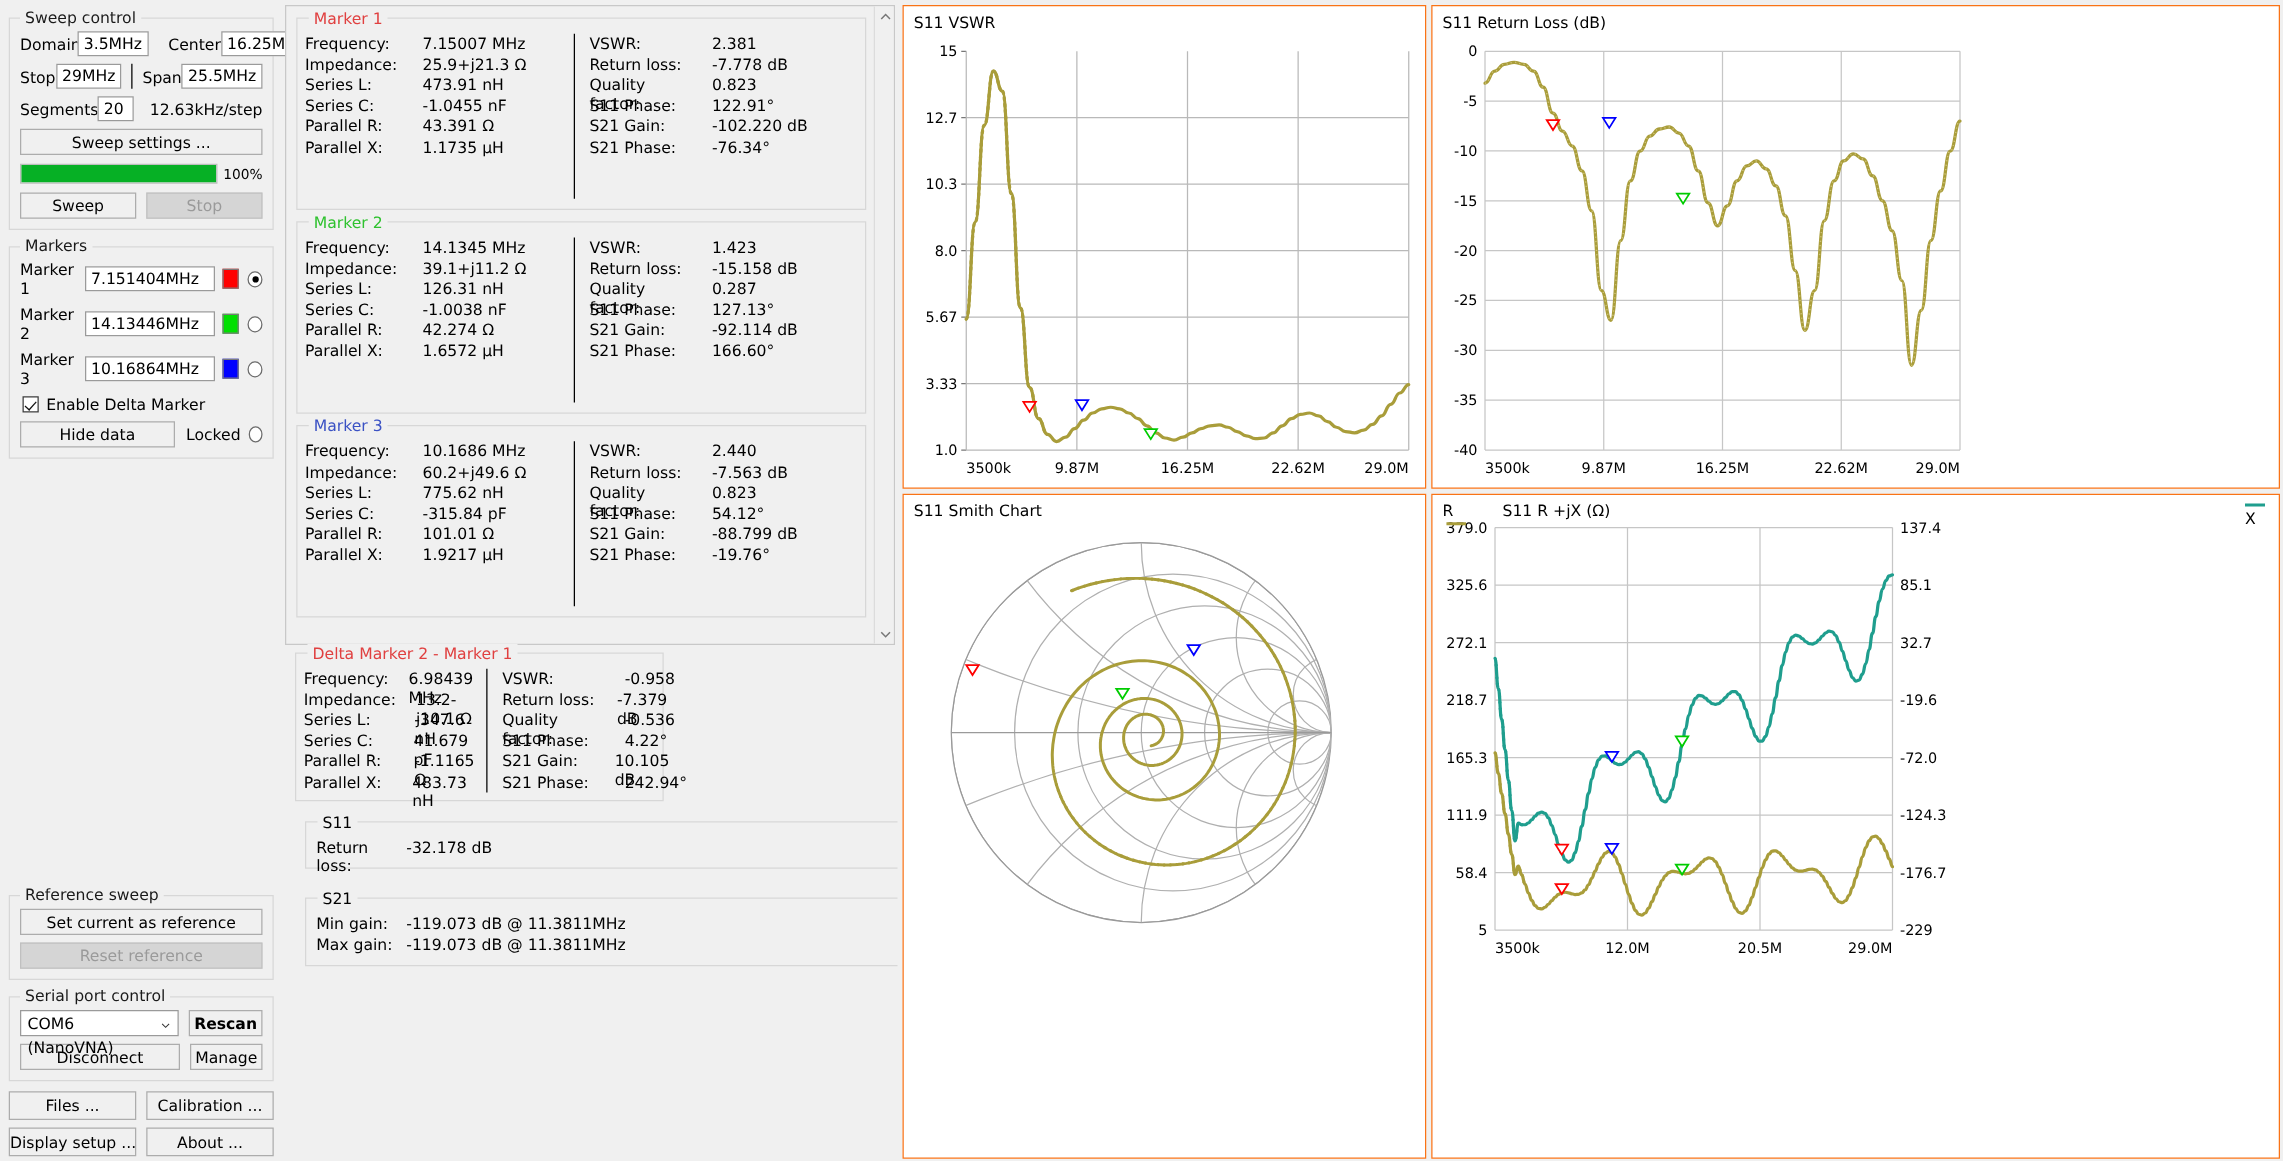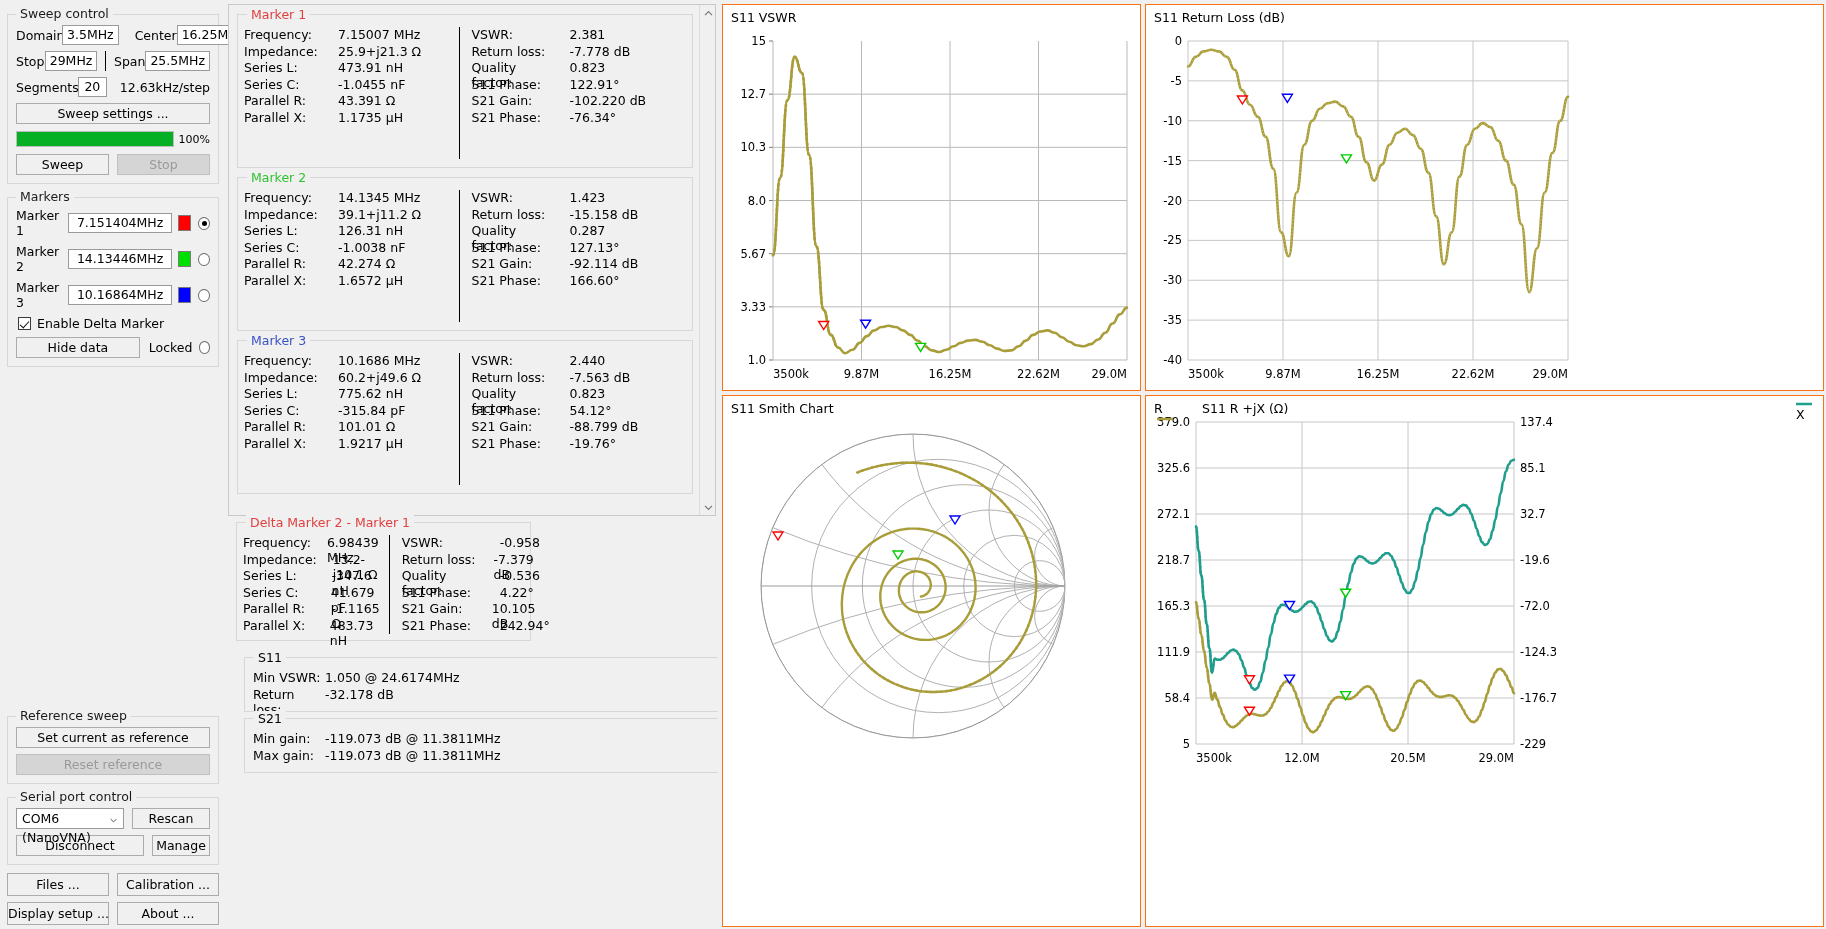--- a/index.html
+++ b/index.html
@@ -46,21 +46,21 @@
     cursor: default;
     white-space: nowrap;
     overflow: hidden;
   }
   .btn.disabled { background: #d5d5d5; color: #9a9a9a; border-color: #c0c0c0; }
   .field {
     background: #fff;
     border: 1px solid #9a9a9a;
     height: 20px;
     line-height: 18px;
-    text-align: center;
+    text-align: left;
     padding: 0 4px;
     font-size: 12.5px;
   }
   .lbl { font-size: 12.5px; color: #000; }
 
   
   .left-panel {
     width: 226px;
     height: 929px;
     padding: 6px 7px 4px 7px;
@@ -302,21 +302,21 @@
 
       <div class="group" style="margin-top:13px;">
         <span class="legend">Serial port control</span>
         <div class="row-gap">
           <div class="combo">
             <span>COM6 (NanoVNA)</span>
             <svg class="chev" viewBox="0 0 10 10">
               <path d="M1 3 L5 7 L9 3" fill="none" stroke="#333" stroke-width="1.2"></path>
             </svg>
           </div>
-          <div class="btn" style="width:78px;">Rescan</div>
+          <div class="btn" style="width:59px;font-weight:bold;">Rescan</div>
         </div>
         <div class="row-gap" style="margin-bottom:0;">
           <div class="btn" style="flex:1;">Disconnect</div>
           <div class="btn" style="width:58px;">Manage</div>
         </div>
       </div>
 
       <div class="grid2">
         <div class="btn">Files ...</div>
         <div class="btn">Calibration ...</div>
@@ -573,24 +573,20 @@
           <div class="mrow">
               <span class="k">S21 Phase:</span>
               <span class="v">242.94°</span>
             </div>
         </div>
       </div>
     </div>
 
     <div class="statbox" style="position:absolute;left:10px;top:647px;width:480px;">
       <span class="legend">S11</span>
-      <div class="statrow">
-          <span class="k">Min VSWR:</span>
-          <span>1.050 @ 24.6174MHz</span>
-        </div>
       <div class="statrow">
           <span class="k">Return loss:</span>
           <span>-32.178 dB</span>
         </div>
     </div>
 
     <div class="statbox" style="position:absolute;left:10px;top:708px;width:480px;">
       <span class="legend">S21</span>
       <div class="statrow">
           <span class="k">Min gain:</span>

